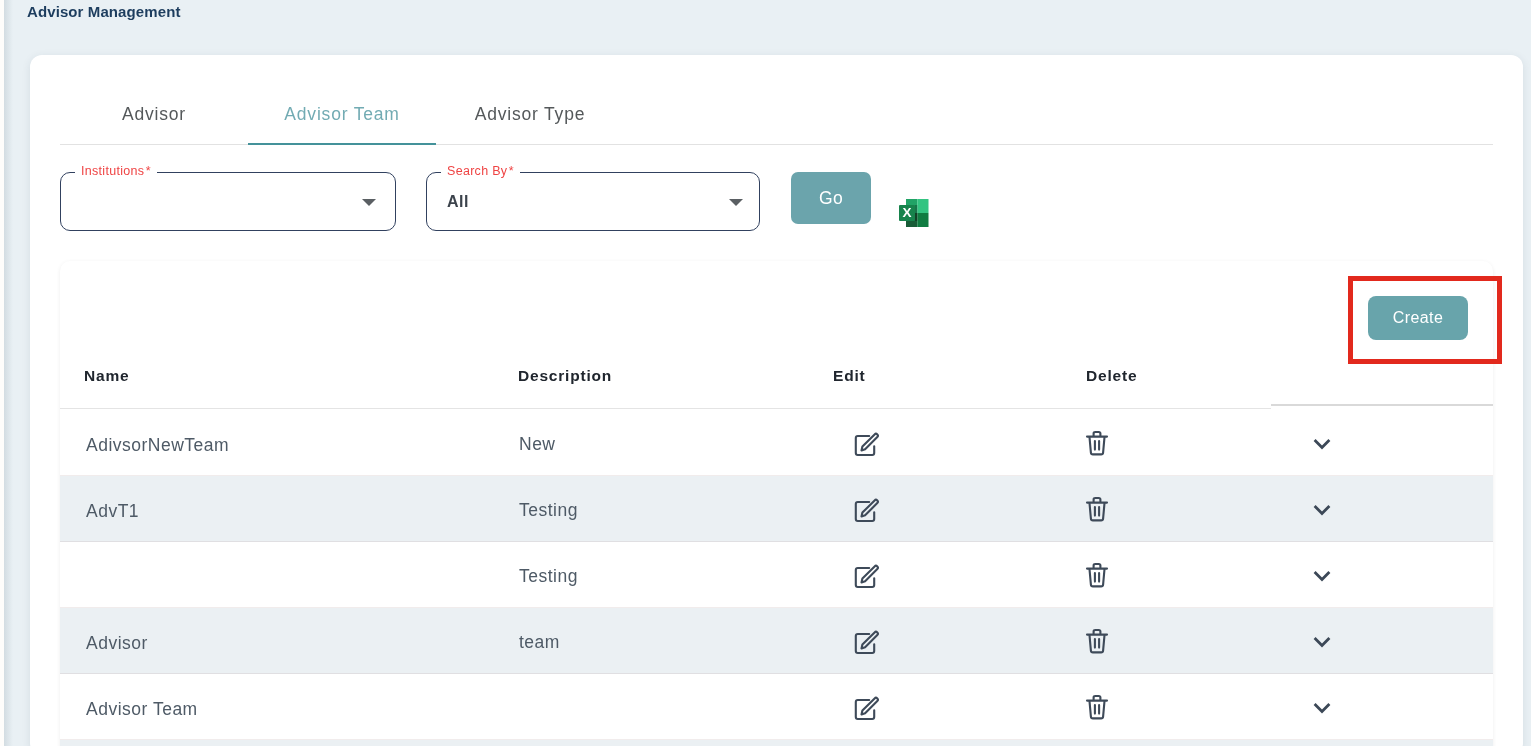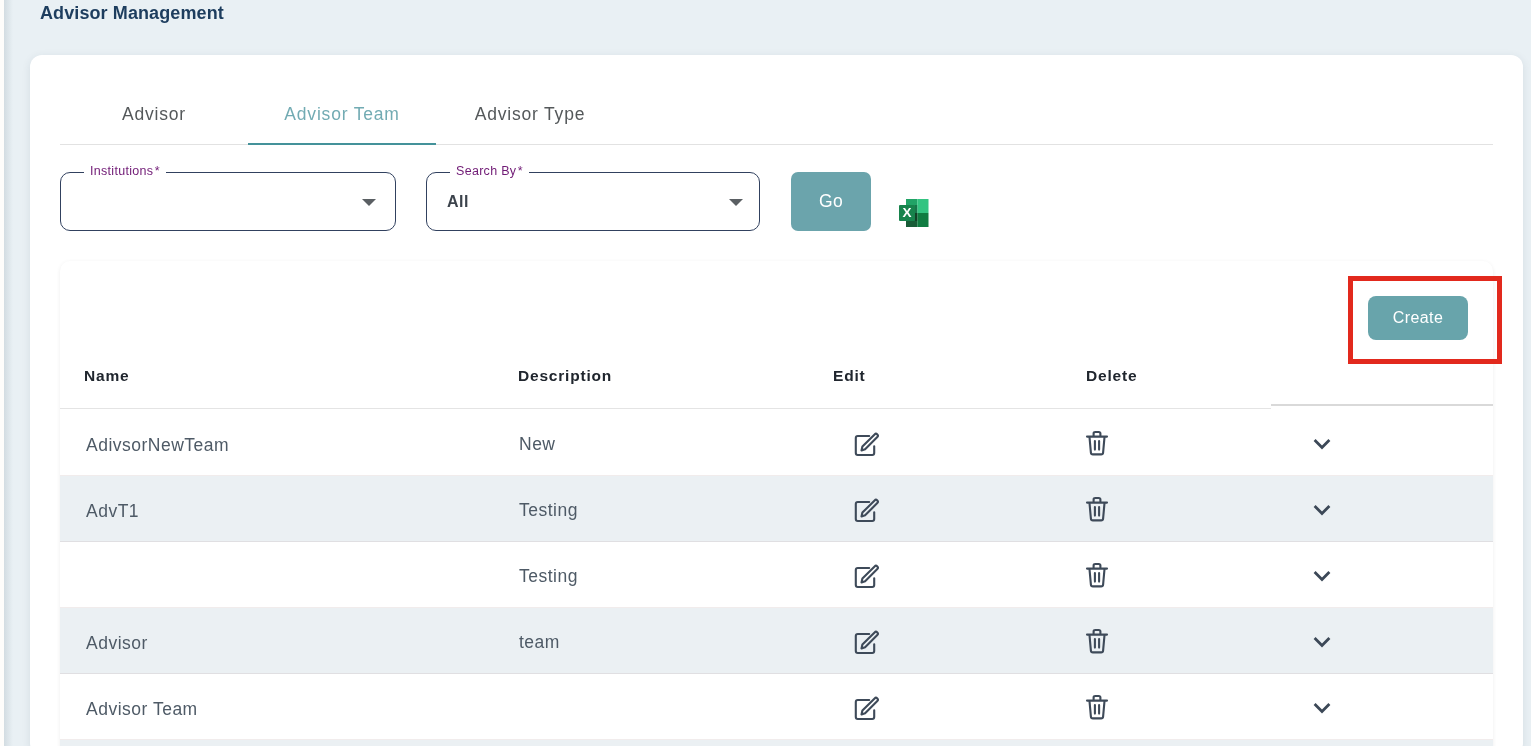--- a/index.html
+++ b/index.html
@@ -1,48 +1,48 @@
 <!DOCTYPE html>
 <html><head>
 <meta charset="utf-8">
 <style>
   * { margin:0; padding:0; box-sizing:border-box; }
   html,body { width:1531px; height:746px; overflow:hidden; }
   body { background:#e9f0f4; font-family:"Liberation Sans", sans-serif; position:relative; }
   .leftstrip { position:absolute; left:0; top:0; width:4px; height:746px; background:#fefdfb; }
   .leftshadow { position:absolute; left:4px; top:0; width:9px; height:746px;
     background:linear-gradient(to right, rgba(130,150,160,0.22), rgba(130,150,160,0)); }
-  .title { position:absolute; left:40px; top:3px; font-size:18px; font-weight:bold;
+  .title { position:absolute; left:27px; top:3px; font-size:15px; font-weight:bold;
     color:#1d3d5e; letter-spacing:0.1px; }
   .card { position:absolute; left:30px; top:55px; width:1493px; height:700px;
     background:#fff; border-radius:12px; box-shadow:0 2px 8px rgba(40,60,80,0.10); }
 
   
   .tab { position:absolute; top:92px; height:44px; line-height:44px; text-align:center;
     font-size:17.5px; color:#54585a; letter-spacing:0.8px; }
   .tab.t1 { left:60px;  width:188px; }
   .tab.t2 { left:248px; width:188px; color:#72abb3; }
   .tab.t3 { left:436px; width:188px; }
   .tabline { position:absolute; left:60px; top:144px; width:1433px; height:1px; background:#e2e2e2; }
   .tabunder { position:absolute; left:248px; top:142.5px; width:188px; height:2.5px; background:#44929a; }
 
   
   .field { position:absolute; border:1.4px solid #31415f; border-radius:10px; background:#fff; }
   .f1 { left:60px; top:172px; width:336px; height:59px; }
   .f2 { left:426px; top:172px; width:334px; height:59px; }
   .flabel { position:absolute; top:-9px; left:14px; background:#fff; padding:0 6px;
-    font-size:12.5px; color:#701a75; letter-spacing:0.3px; white-space:nowrap;margin-left:9px; }
+    font-size:12.5px; color:#ef4444; letter-spacing:0.3px; white-space:nowrap; }
   .fvalue { position:absolute; left:20px; top:0; height:100%; display:flex; align-items:center;
     font-size:16px; color:#3b4046; letter-spacing:0.5px; }
   .fvalue.bold { font-weight:bold; color:#3c434c; }
   .arrow { position:absolute; right:16px; top:26px; width:0; height:0;
     border-left:7px solid transparent; border-right:7px solid transparent;
     border-top:7px solid #5a5f63; }
 
-  .gobtn { position:absolute; left:791px; top:172px; width:80px; height:59px; background:#6ba4ac;
+  .gobtn { position:absolute; left:791px; top:172px; width:80px; height:52px; background:#6ba4ac;
     border-radius:7px; color:#fff; font-size:17.5px; letter-spacing:0.4px;
     display:flex; align-items:center; justify-content:center; }
 
   .xlicon { position:absolute; left:896px; top:198px; }
 
   
   .tcard { position:absolute; left:60px; top:261px; width:1433px; height:494px;
     background:#fff; border-radius:10px; box-shadow:0 1px 4px rgba(0,0,0,0.07); }
 
   .createbtn { position:absolute; left:1368px; top:296px; width:100px; height:44px; background:#68a4ab;

